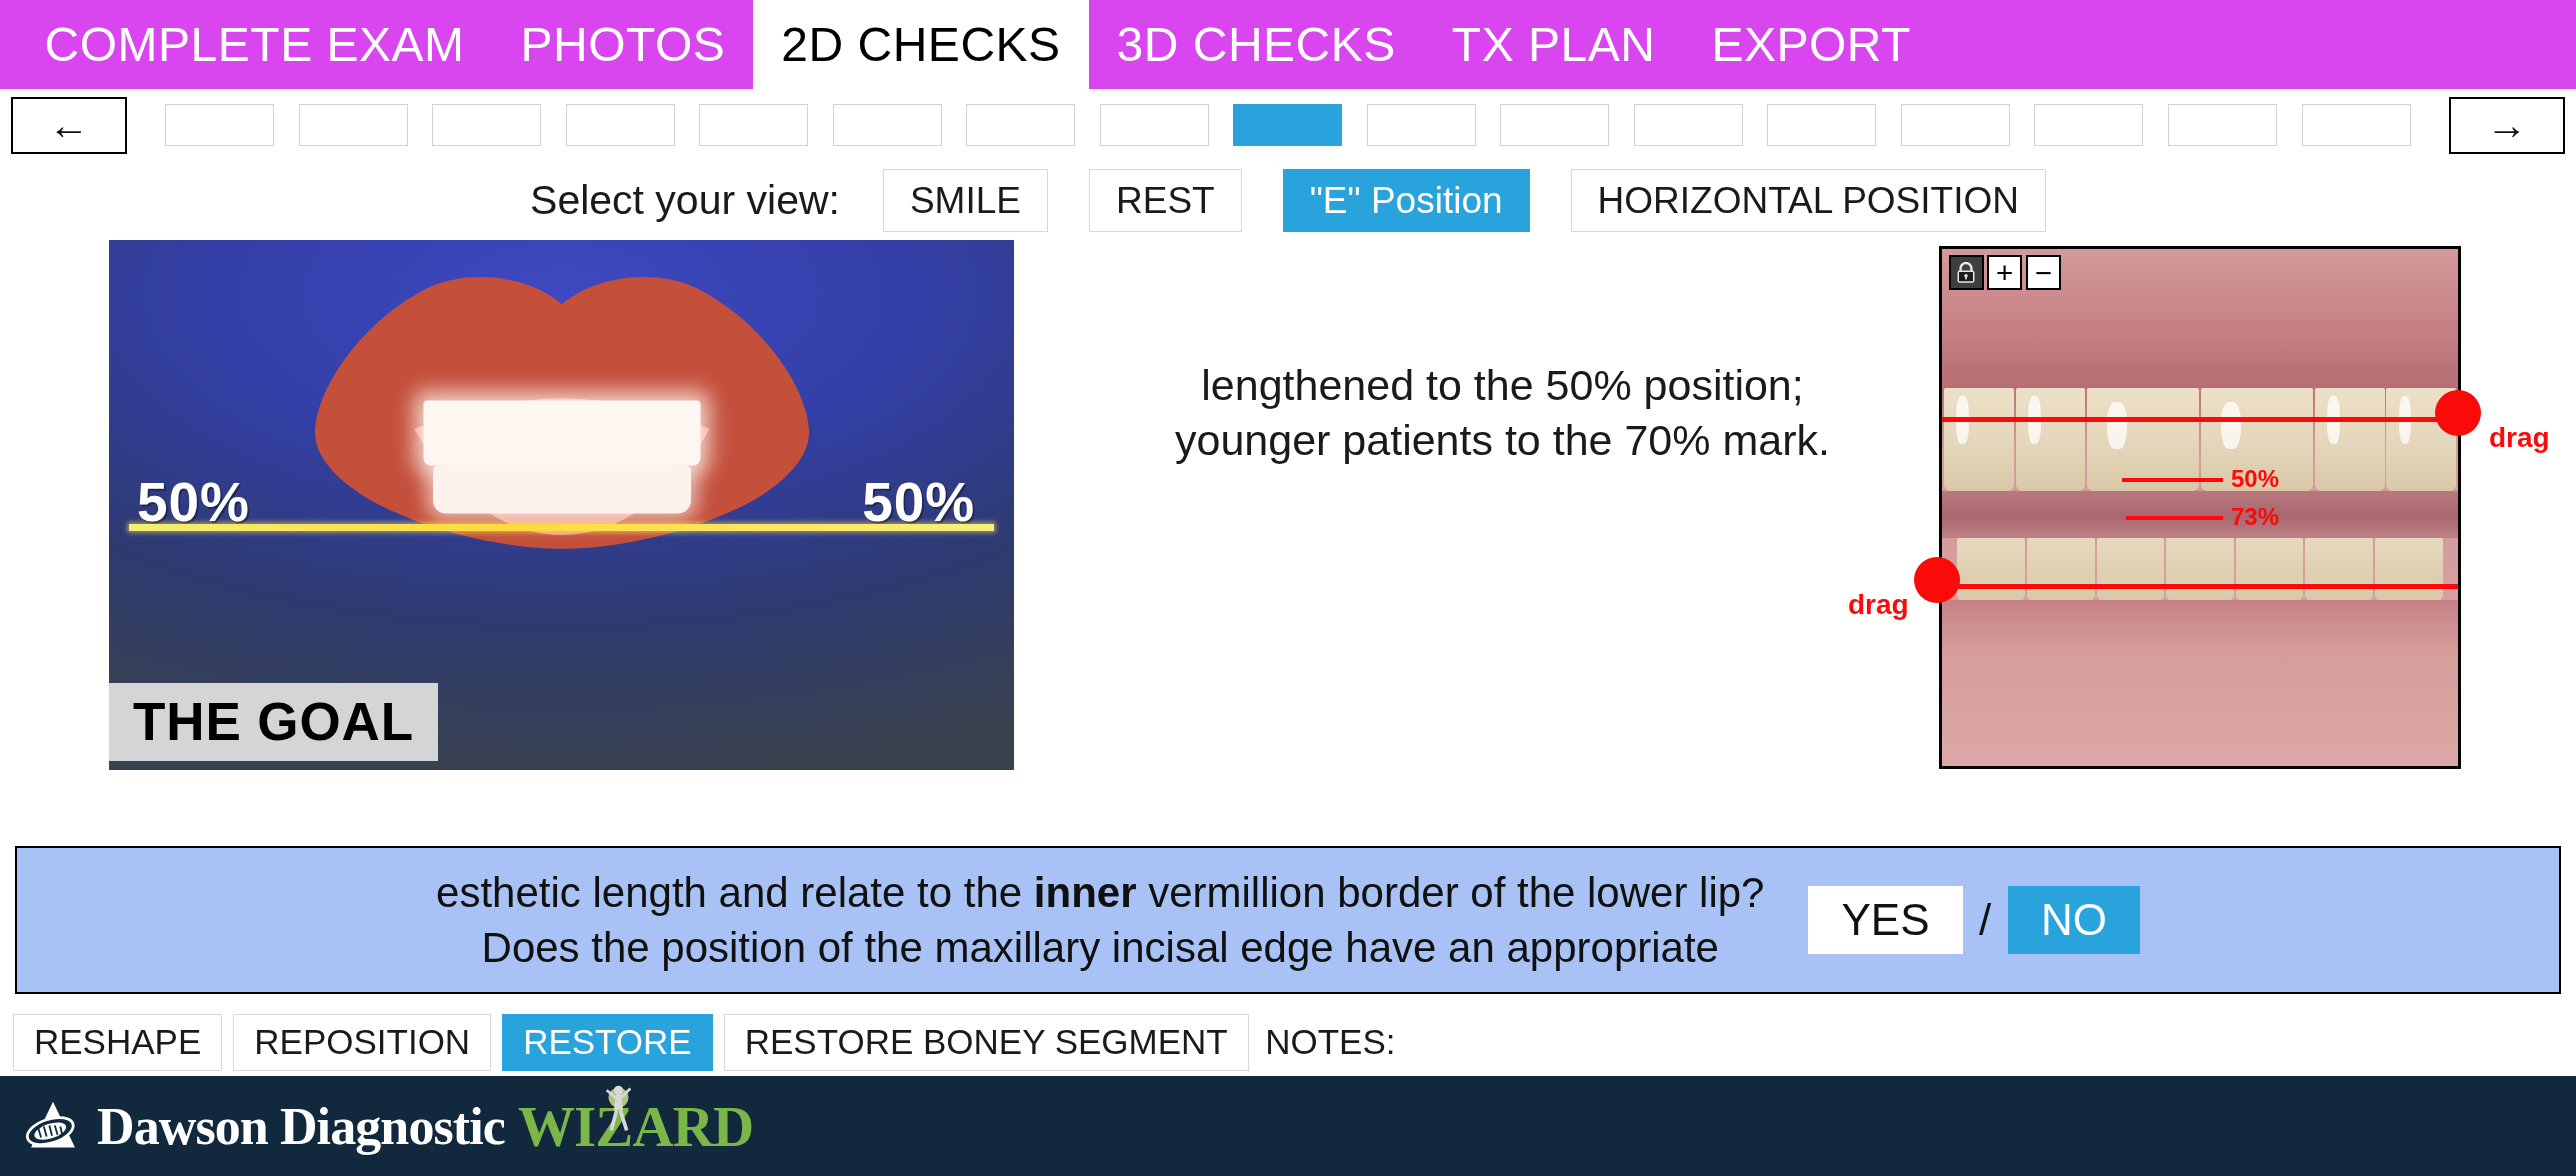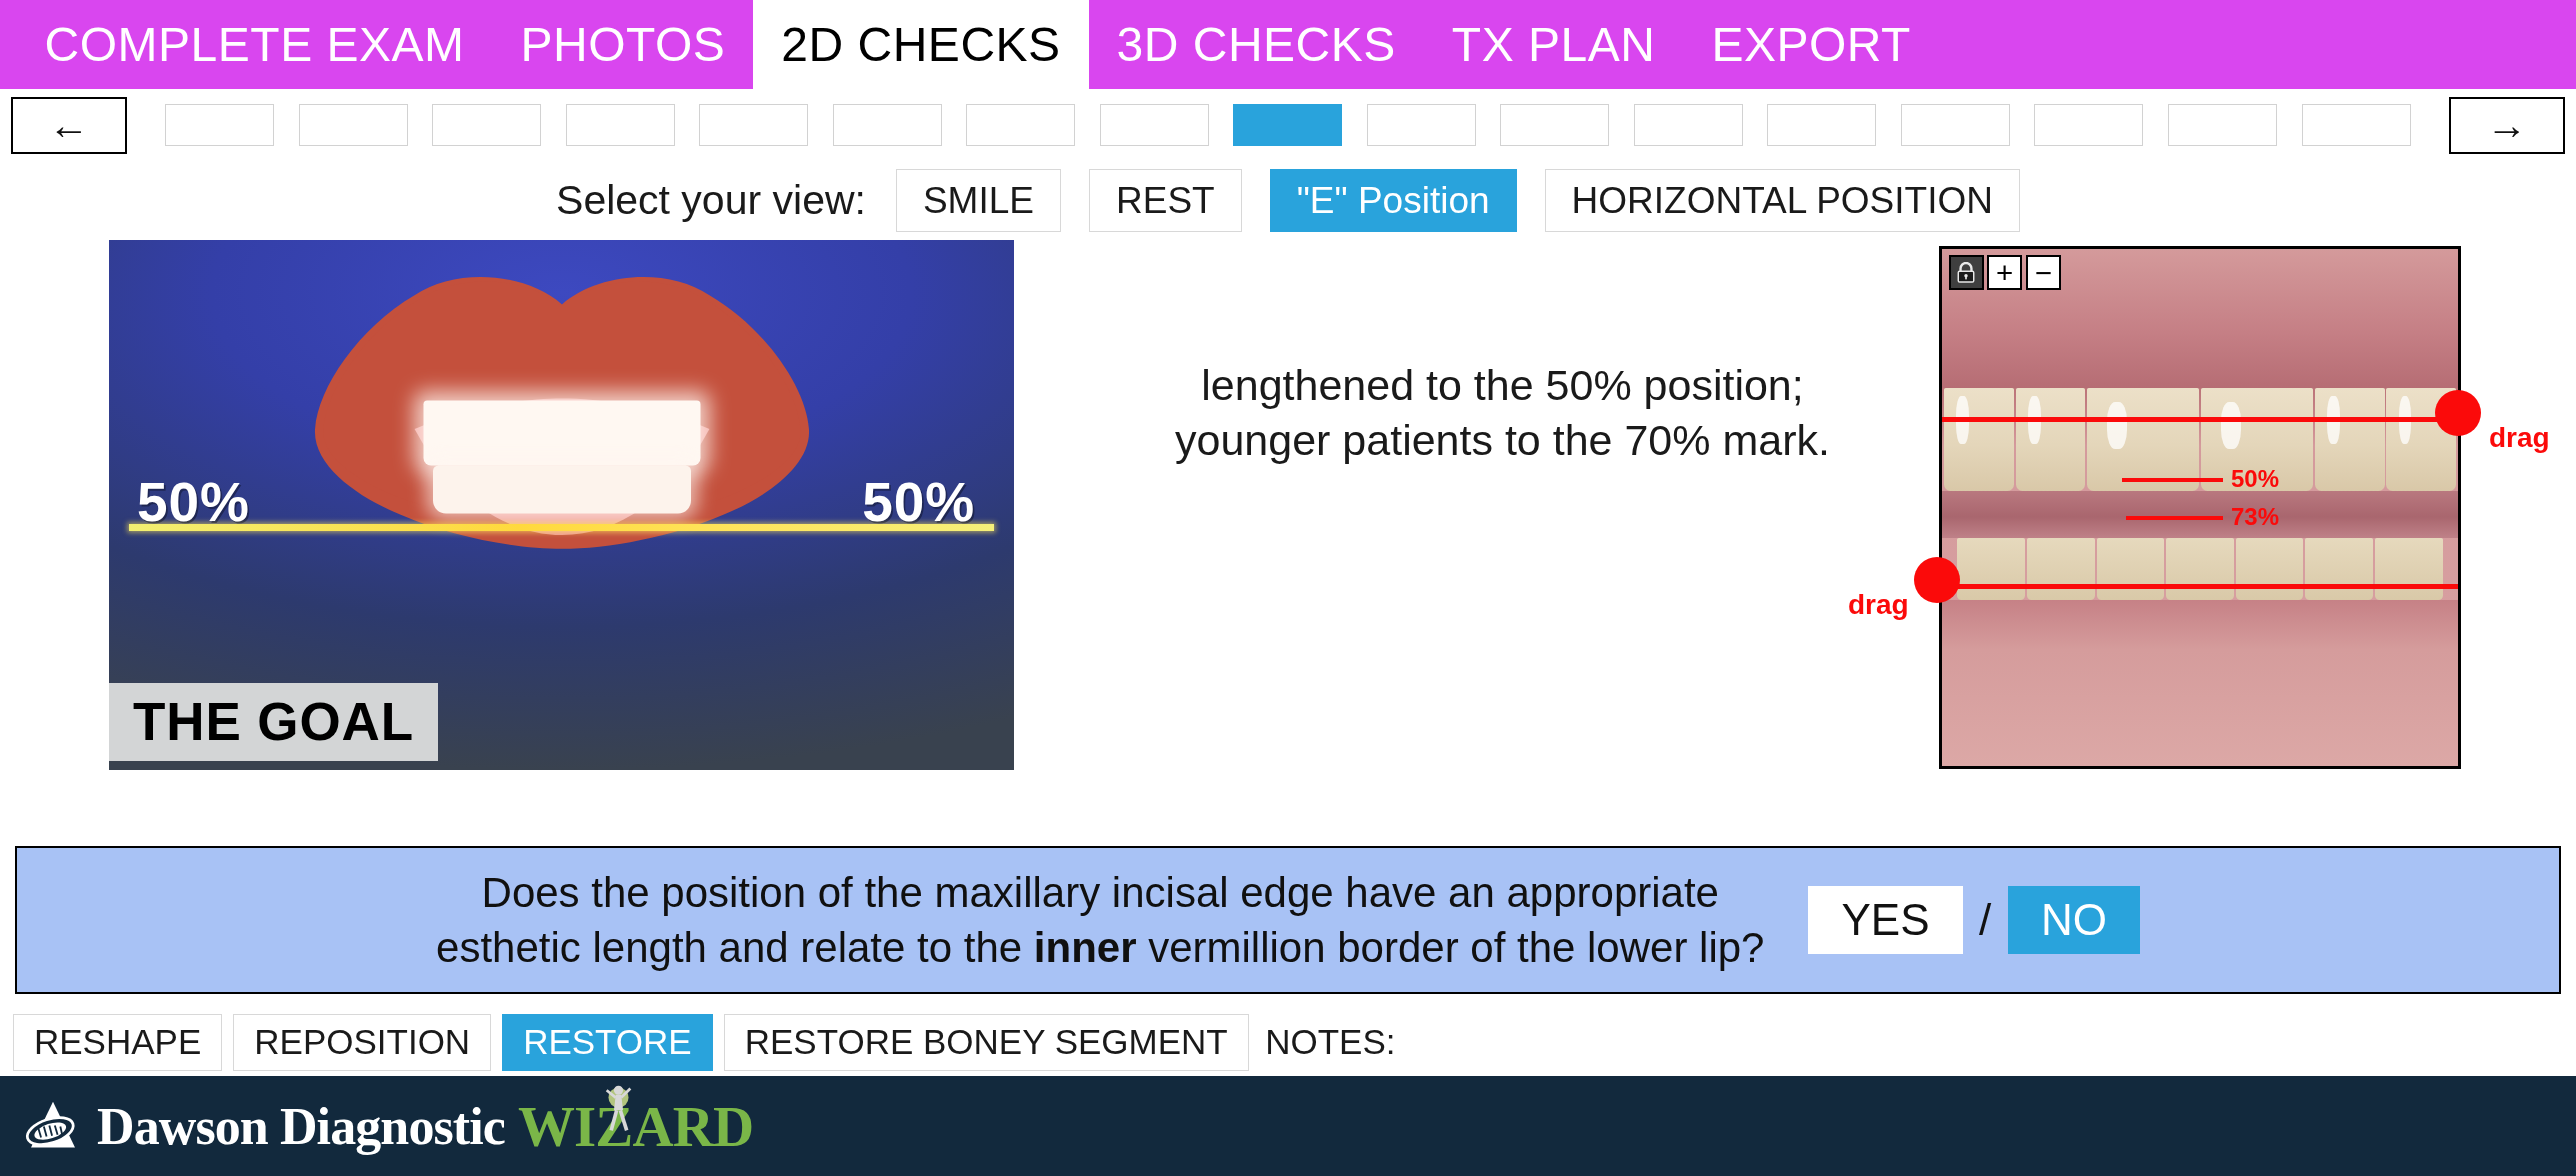--- a/index.html
+++ b/index.html
@@ -82,21 +82,21 @@
     background: #29a3dc;
     border-color: #29a3dc;
   }
 
   
   .viewrow {
     height: 79px;
     display: flex;
     align-items: center;
     justify-content: center;
-    gap: 4px;
+    gap: 17px;
     padding-left: 24px;
   }
   .view-label {
     font-size: 41px;
     color: #1a1a1a;
     margin-right: 26px;
     white-space: nowrap;
   }
   .view-btn {
     height: 63px;
@@ -643,24 +643,24 @@
   </div>
 
   <div class="drag-dot" style="left:2435px; top:150px;"></div>
   <div class="drag-word" style="left:2489px; top:184px;">drag</div>
   <div class="drag-dot" style="left:1914px; top:317px;"></div>
   <div class="drag-word" style="left:1848px; top:351px;">drag</div>
 </div>
 
 <div class="question-bar">
   <div class="question-text">
-    <div>Does the position of the maxillary incisal edge have an appropriate</div>
     <div>
       <span>esthetic length and relate to the </span><b>inner</b><span> vermillion border of the lower lip?</span>
     </div>
+    <div>Does the position of the maxillary incisal edge have an appropriate</div>
   </div>
   <div class="yn-group">
     <div class="yn-btn">YES</div>
     <span class="yn-sep">/</span>
     <div class="yn-btn selected">NO</div>
   </div>
 </div>
 
 <div class="bottombar">
   <div class="tool-btn">RESHAPE</div>

